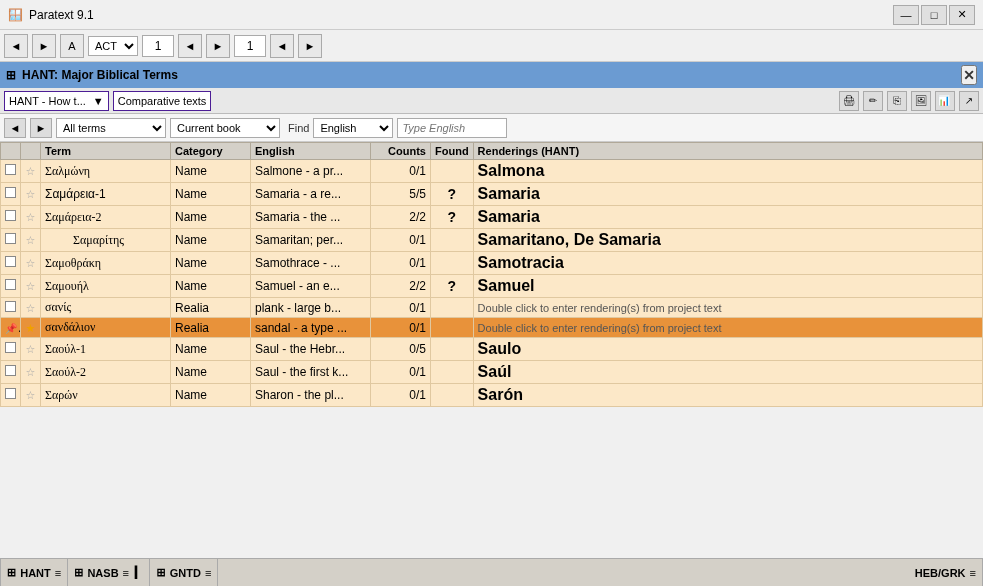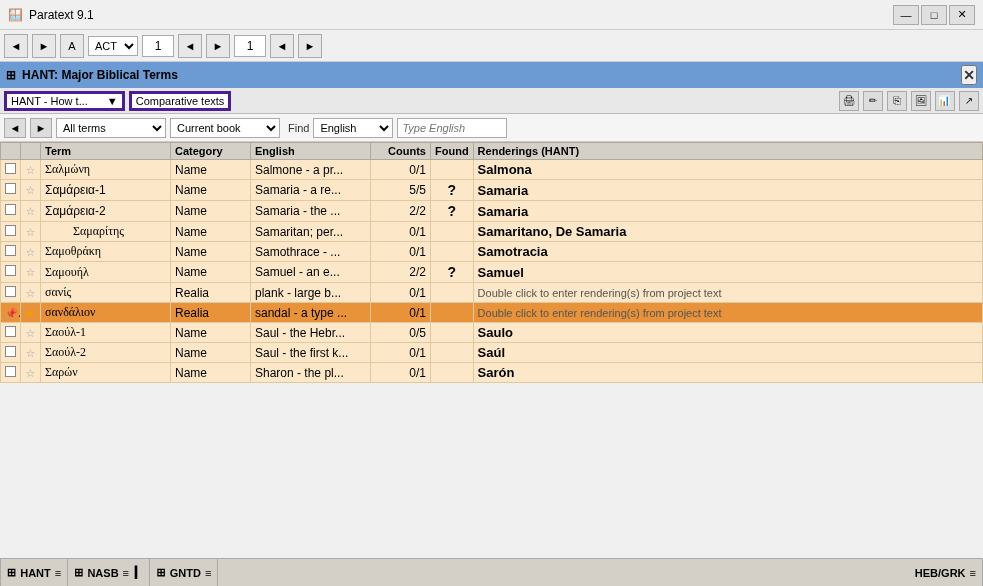--- a/index.html
+++ b/index.html
@@ -73,23 +73,23 @@
     .panel-toolbar-btn {
       height: 20px; min-width: 20px;
       background: #ddd;
       border: 1px solid #aaa;
       display: flex; align-items: center; justify-content: center;
       cursor: pointer; font-size: 10px; padding: 0 2px;
     }
     .dropdown-btn {
       height: 20px; padding: 0 4px;
       background: white;
-      border: 3px solid #4c1d95;
+      border: 1px solid #4c1d95;
       display: flex; align-items: center; justify-content: center;
-      cursor: pointer; font-size: 11px; gap: 19px;
+      cursor: pointer; font-size: 11px; gap: 7px;
     }
 
     
     .filter-row {
       background: #f5f5f5;
       height: 28px;
       display: flex;
       align-items: center;
       padding: 0 4px;
       gap: 4px;
@@ -141,21 +141,21 @@
       max-width: 0;
     }
     .td-flag { width: 20px; text-align: center; }
     .td-star { width: 20px; text-align: center; }
     .td-term { width: 130px; }
     .td-category { width: 80px; }
     .td-english { width: 120px; }
     .td-counts { width: 60px; text-align: right; }
     .td-found { width: 40px; text-align: center; }
     .td-renderings { width: auto; }
-    .renderings-bold { font-weight: bold; font-size: 13px; }
+    .renderings-bold { font-weight: bold; font-size: 16px; }
     .renderings-italic { color: #555; font-size: 11px; }
     .star-icon { color: #888; font-size: 11px; }
 
     
     .table-container::-webkit-scrollbar { width: 14px; }
     .table-container::-webkit-scrollbar-track { background: #e0e0e0; }
     .table-container::-webkit-scrollbar-thumb { background: #aaa; border: 1px solid #888; }
 
     
     .status-bar {
@@ -278,21 +278,21 @@
           <td class="td-term" style="font-family: Liberation Sans, sans-serif;">Σαμάρεια-1</td>
           <td class="td-category">Name</td>
           <td class="td-english">Samaria - a re...</td>
           <td class="td-counts">5/5</td>
           <td class="td-found" style="font-weight: bold; font-size: 14px;">?</td>
           <td class="td-renderings"><span class="renderings-bold">Samaria</span></td>
         </tr>
         <tr>
           <td class="td-flag"><span style="display:inline-block;width:11px;height:11px;border:1px solid #888;background:white;"></span></td>
           <td class="td-star"><span class="star-icon" style="color:#aaa">☆</span></td>
-          <td class="td-term" style="font-family: Liberation Sans, sans-serif;">Σαμάρεια-2</td>
+          <td class="td-term" style="font-family: Liberation Serif, serif;">Σαμάρεια-2</td>
           <td class="td-category">Name</td>
           <td class="td-english">Samaria - the ...</td>
           <td class="td-counts">2/2</td>
           <td class="td-found" style="font-weight: bold; font-size: 14px;">?</td>
           <td class="td-renderings"><span class="renderings-bold">Samaria</span></td>
         </tr>
         <tr>
           <td class="td-flag"><span style="display:inline-block;width:11px;height:11px;border:1px solid #888;background:white;"></span></td>
           <td class="td-star"><span class="star-icon" style="color:#aaa">☆</span></td>
           <td class="td-term" style="font-family: serif; padding-left: 32px;">Σαμαρίτης</td>

